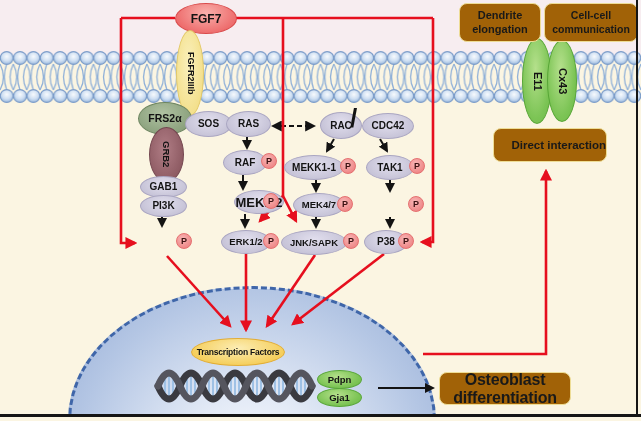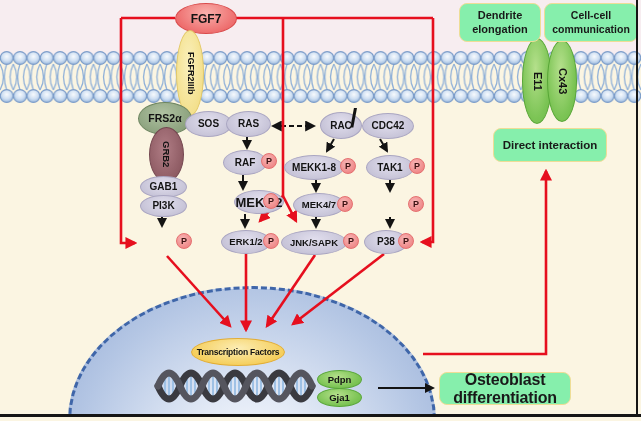--- a/index.html
+++ b/index.html
@@ -18,22 +18,22 @@
     background:radial-gradient(ellipse at 50% 38%, #e2dfee 0%, #cbc8db 60%, #bcb8d0 100%);
     border:1px solid #aaa6c2; font-size:10px;
   }
   .pbadge{
     position:absolute; width:14px; height:14px; border-radius:50%;
     background:radial-gradient(circle at 40% 35%, #f8b6b6 0%, #ef8a8a 70%, #ea7676 100%);
     border:1px solid #e57070; display:flex; align-items:center; justify-content:center;
     font-size:9px; font-weight:bold; color:#3c1212;
   }
   .ybox{
-    position:absolute; background:#86efac; border:1px solid #eedd96; border-radius:8px;
-    display:flex; align-items:center; justify-content:center; text-align:center;
+    position:absolute; background:#a16207; border:1px solid #eedd96; border-radius:8px;
+    display:flex; align-items:center; justify-content:flex-end; text-align:center;
     font-weight:bold; color:#191919;
   }
   .vtext{writing-mode:vertical-rl; text-orientation:mixed;}
   .green{
     background:radial-gradient(ellipse at 45% 35%, #b5e08c 0%, #7cc455 65%, #6cb846 100%);
     border:1px solid #58a637;
   }
 </style>
 </head>
 <body>
@@ -182,21 +182,21 @@
     <span>RAC</span>
   </div>
   <div class="abs" style="left:350px;top:103px;font-size:26px;font-weight:bold;color:#131313;">
     <span>/</span>
   </div>
   <div class="ell gray" style="left:362px;top:113px;width:50px;height:24px;">
     <span>CDC42</span>
   </div>
 
   <div class="ell gray" style="left:284px;top:155px;width:58px;height:23px;">
-    <span>MEKK1-8</span>
+    <span>MEKK1-1</span>
   </div>
   <div class="pbadge" style="left:340px;top:158px;">
       <span>P</span>
     </div>
 
   <div class="ell gray" style="left:293px;top:193px;width:50px;height:22px;font-size:9.5px;">
     <span>MEK4/7</span>
   </div>
   <div class="pbadge" style="left:337px;top:196px;">
       <span>P</span>

